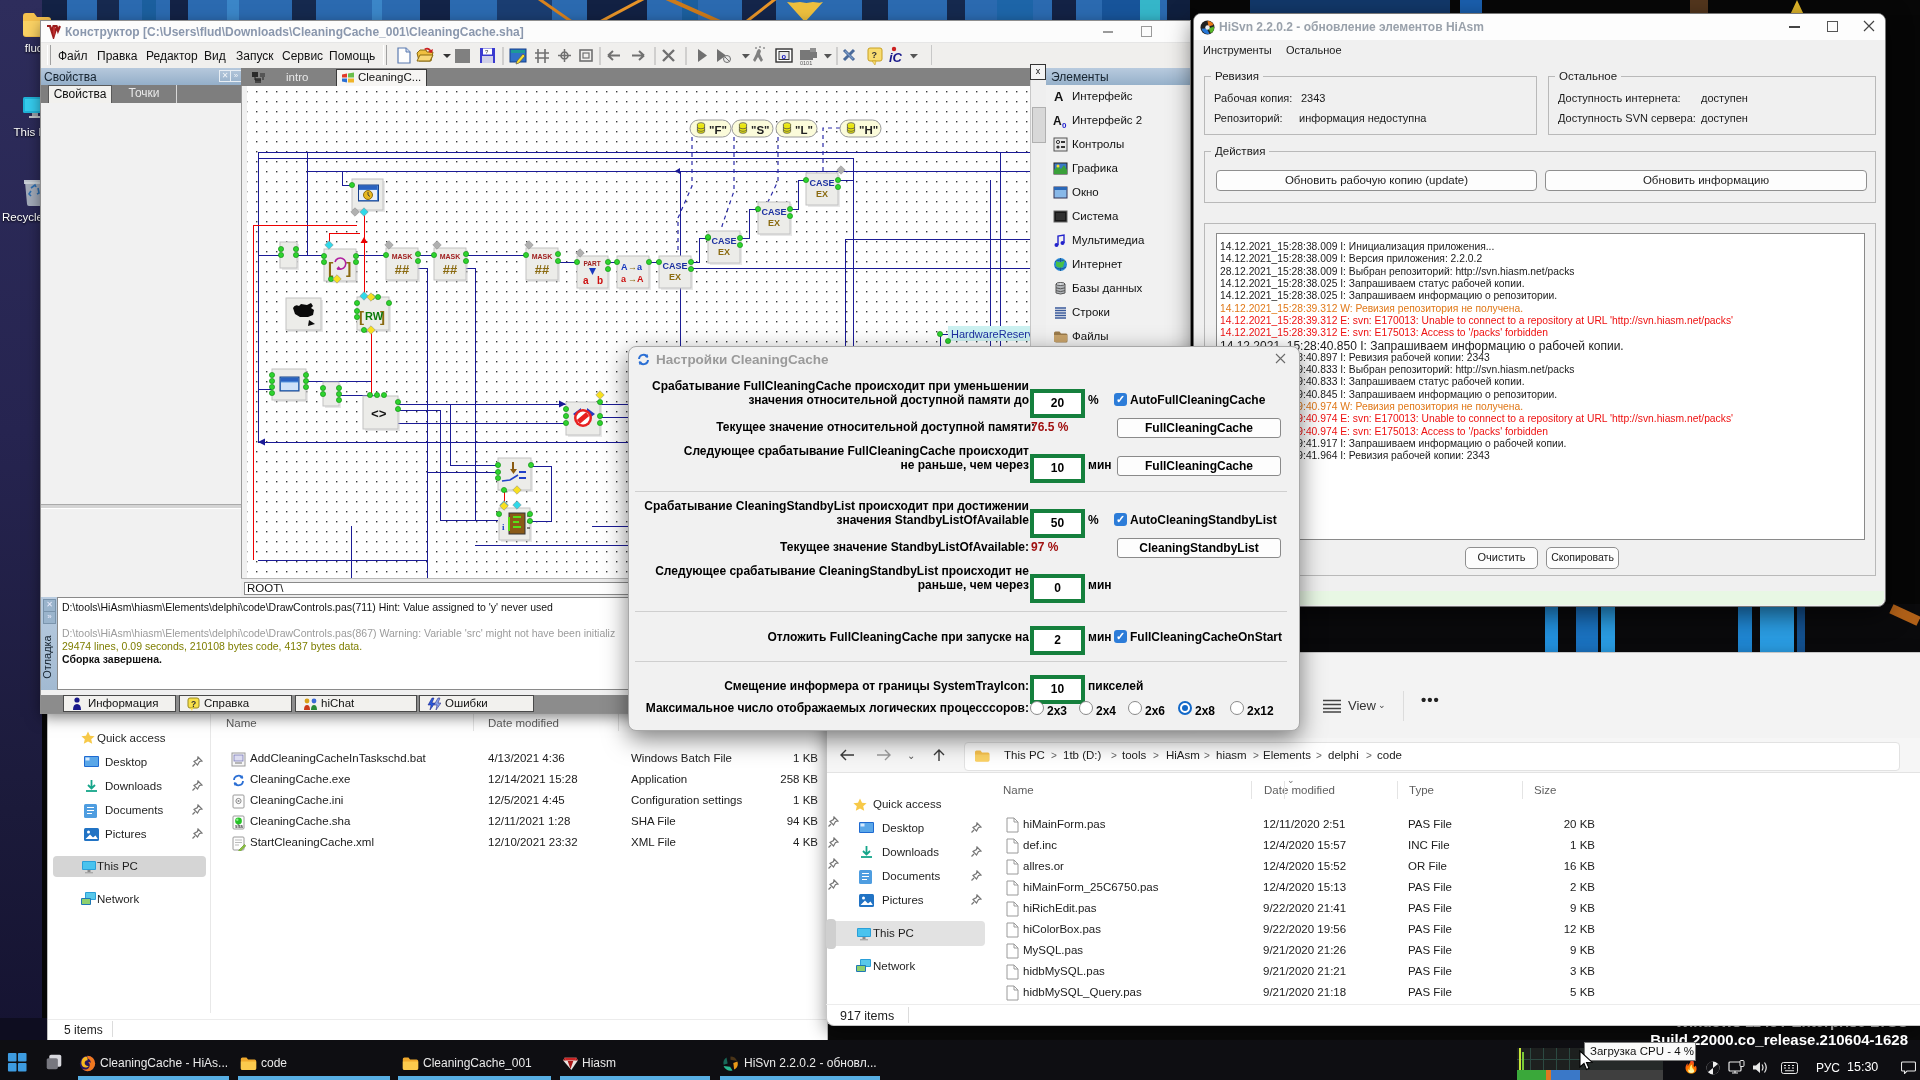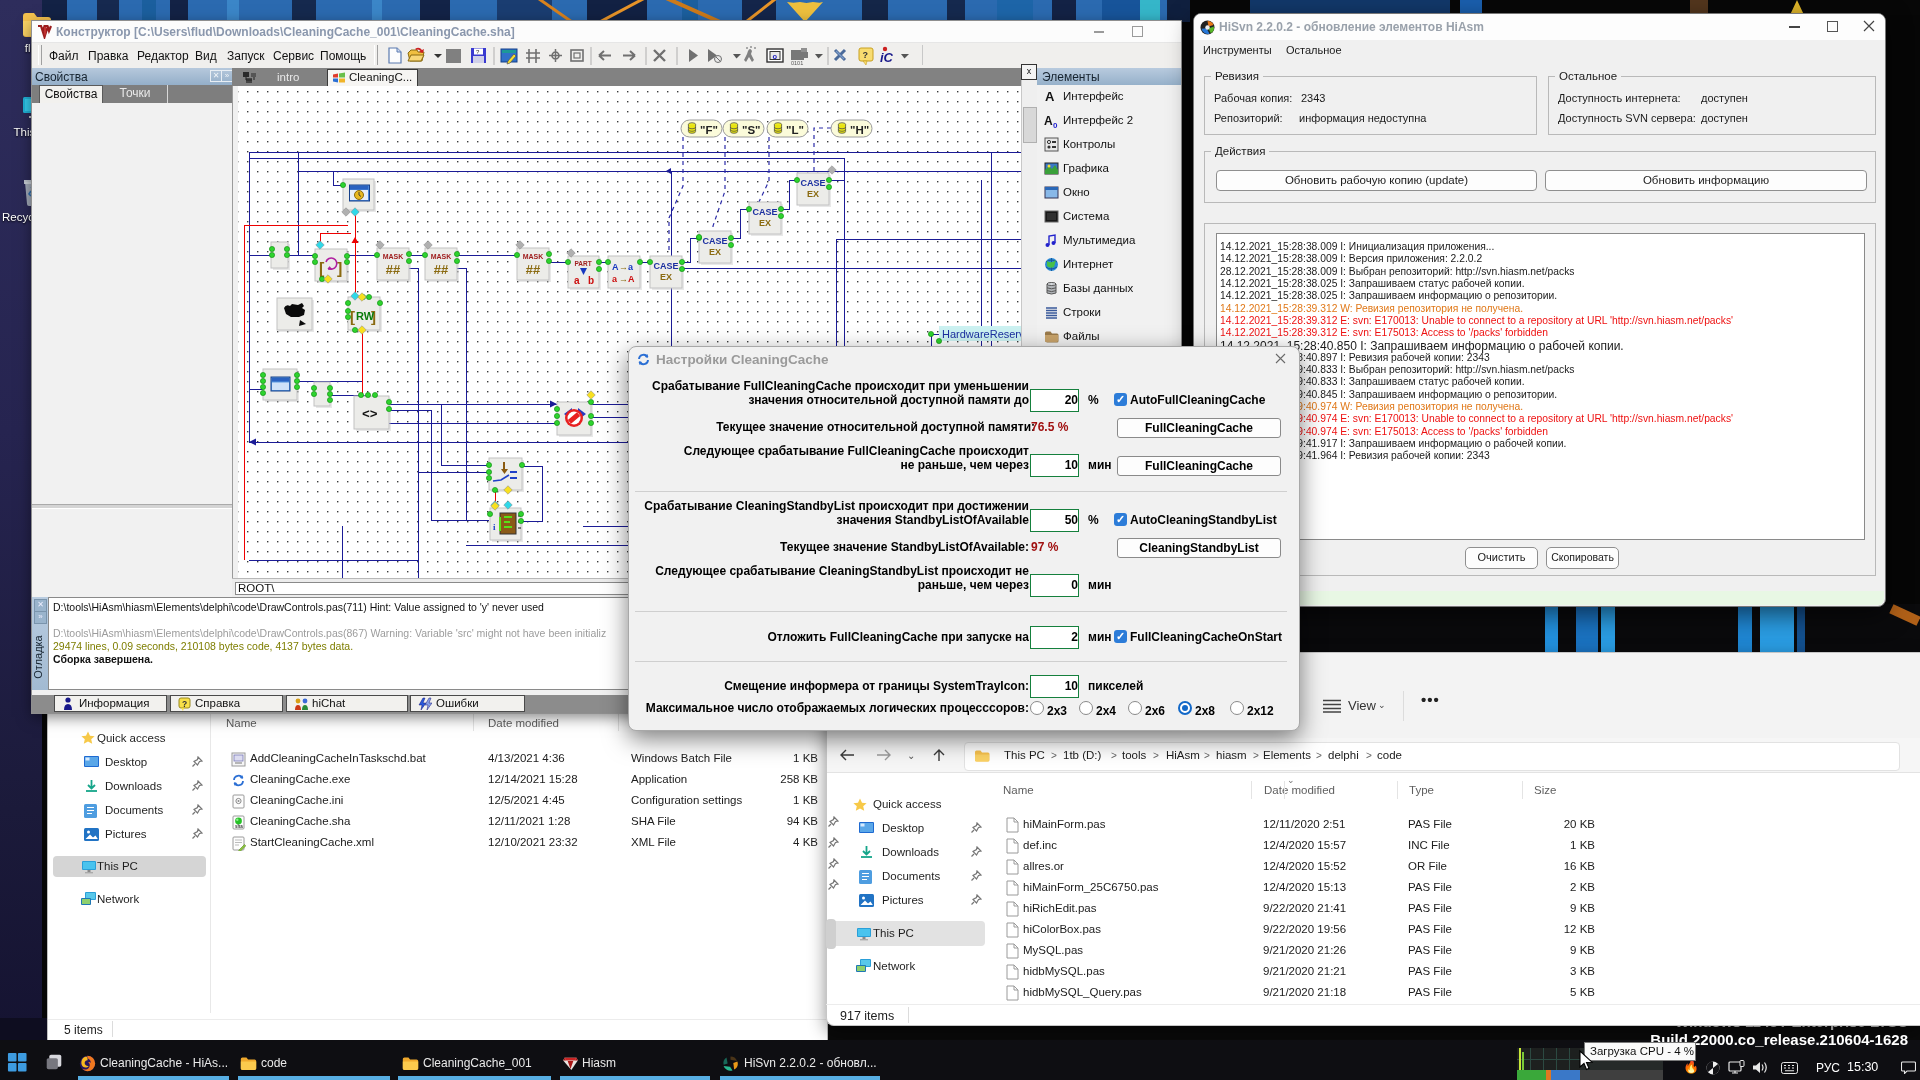--- a/index.html
+++ b/index.html
@@ -4,21 +4,21 @@
 <style>
 html,body{margin:0;padding:0}
 body{width:1920px;height:1080px;overflow:hidden;position:relative;background:#060606;font-family:"Liberation Sans",sans-serif}
 .a{position:absolute}
 .nw{white-space:nowrap}
 .grp{position:absolute;border:1px solid #b9b9b9;background:#f0f0f0}
 .grl{position:absolute;background:#f0f0f0;padding:0 4px;font-size:11.5px;color:#1a1a1a;line-height:14px}
 .btn11{position:absolute;background:#fdfdfd;border:1px solid #8f8f8f;border-radius:4px;font-size:11.5px;color:#1a1a1a;text-align:center}
 .lbl{position:absolute;font-size:11px;color:#1a1a1a;white-space:nowrap}
 .dlb{position:absolute;font-weight:bold;font-size:12px;color:#000;white-space:nowrap;line-height:14px}
-.din{position:absolute;background:#fff;border:1px solid #15803d;font-weight:bold;font-size:12px;color:#000;text-align:right}
+.din{position:absolute;background:#fff;border:4px solid #15803d;font-weight:bold;font-size:12px;color:#000;text-align:center}
 .dbt{position:absolute;background:#fdfdfd;border:1px solid #8a8a8a;border-radius:3px;font-weight:bold;font-size:12px;color:#000;text-align:center}
 .chk{position:absolute;width:13px;height:13px;background:#2c7cd8;border-radius:3px;color:#fff;font-size:11px;line-height:13px;text-align:center;font-weight:bold}
 .sep{position:absolute;height:1px;background:#cfcfcf}
 .erow{position:absolute;font-size:11.5px;color:#202020;white-space:nowrap}
 .ehd{position:absolute;font-size:11.5px;color:#5f5f5f;white-space:nowrap}
 .sbi{position:absolute;font-size:11.5px;color:#1f1f1f;white-space:nowrap}
 .tb-tx{position:absolute;top:1056px;font-size:12px;color:#eaeaea;white-space:nowrap}
 .tb-ul{position:absolute;top:1076px;height:4px;background:#57aee3}
 .tray{position:absolute;font-size:12.5px;color:#fff;white-space:nowrap}
 </style>
@@ -418,21 +418,21 @@
     </svg>
 <div class="erow" style="left:197px;top:334px">hidbMySQL_Query.pas</div>
 <div class="erow" style="left:437px;top:334px">9/21/2020 21:18</div>
 <div class="erow" style="left:582px;top:334px">PAS File</div>
 <div class="erow" style="left:709px;top:334px;width:60px;text-align:right">5 KB</div>
 <div class="a" style="left:0;top:352px;width:1094px;height:1px;background:#ececec"></div>
 <div class="erow" style="left:14px;top:357px;font-size:12.5px">917 items</div>
 <div class="a" style="left:82px;top:355px;width:1px;height:16px;background:#dcdcdc"></div>
 </div>
 
-<div class="a" style="left:32px;top:21px;width:1149px;height:692px;background:#f0f0f0;box-shadow:0 4px 14px rgba(0,0,0,.5);outline:1px solid #8f8f8f">
+<div class="a" style="left:41px;top:21px;width:1149px;height:692px;background:#f0f0f0;box-shadow:0 4px 14px rgba(0,0,0,.5);outline:1px solid #8f8f8f">
 <div class="a" style="left:0;top:0;width:1149px;height:21px;background:#fcfcfc"></div>
 <svg class="a" style="left:5px;top:3px" width="15" height="15" viewBox="0 0 15 15">
       <path d="M1 2 l3 0 2 5 1.5-5 h3 L12 7 l2-5 M4 2 l3.5 11 L11 2" stroke="#9b1c1c" stroke-width="2.2" fill="none"></path>
       <path d="M7 3 h2 v6 l-1 4 -1-4 z" fill="#c03030"></path>
     </svg>
 <div class="a nw" style="left:24px;top:4px;font-size:12px;font-weight:bold;color:#8a97ad">Конструктор [C:\Users\flud\Downloads\CleaningCache_001\CleaningCache.sha]</div>
 <div class="a" style="left:1062px;top:10px;width:10px;height:1.5px;background:#9a9a9a"></div>
 <div class="a" style="left:1100px;top:5px;width:9px;height:9px;border:1.5px solid #9a9a9a"></div>
 <div class="a" style="left:0;top:21px;width:1149px;height:26px;background:#f0efed;border-top:1px solid #e6e6e6"></div>
 <div class="a" style="left:6px;top:24px;width:2px;height:20px;border-left:1px solid #fff;border-right:1px solid #a0a0a0"></div>

